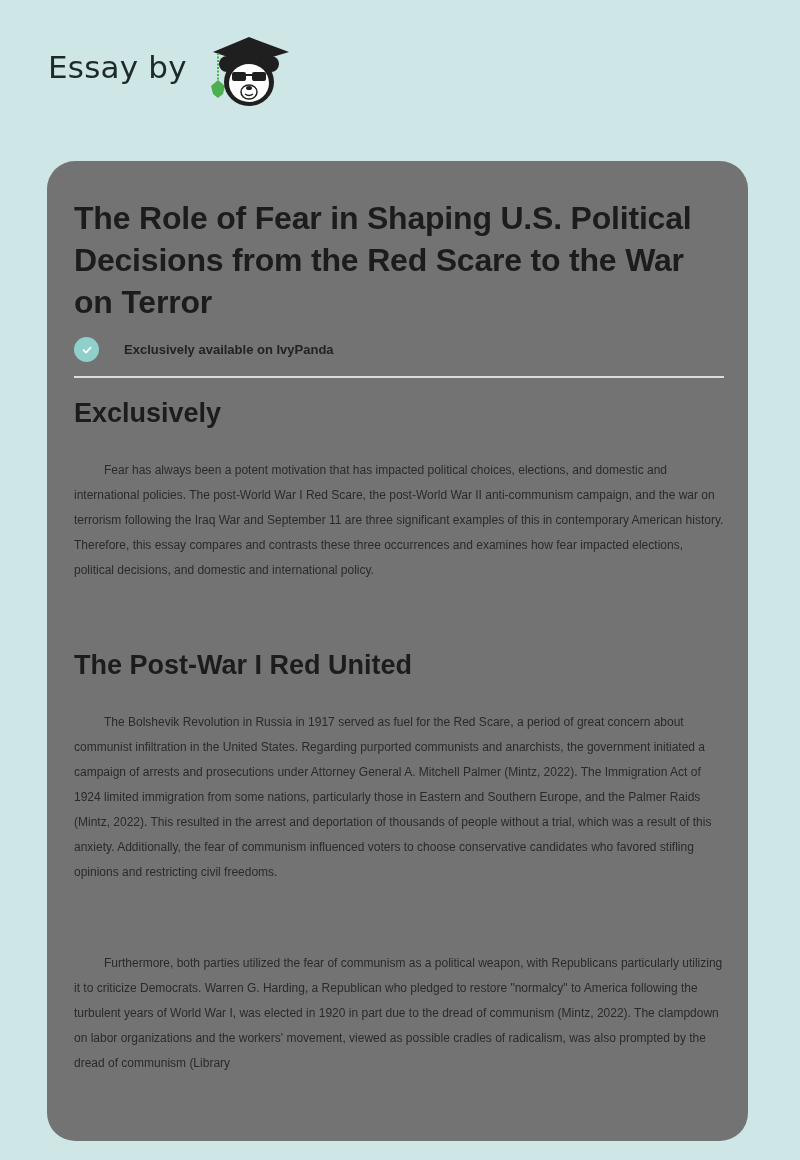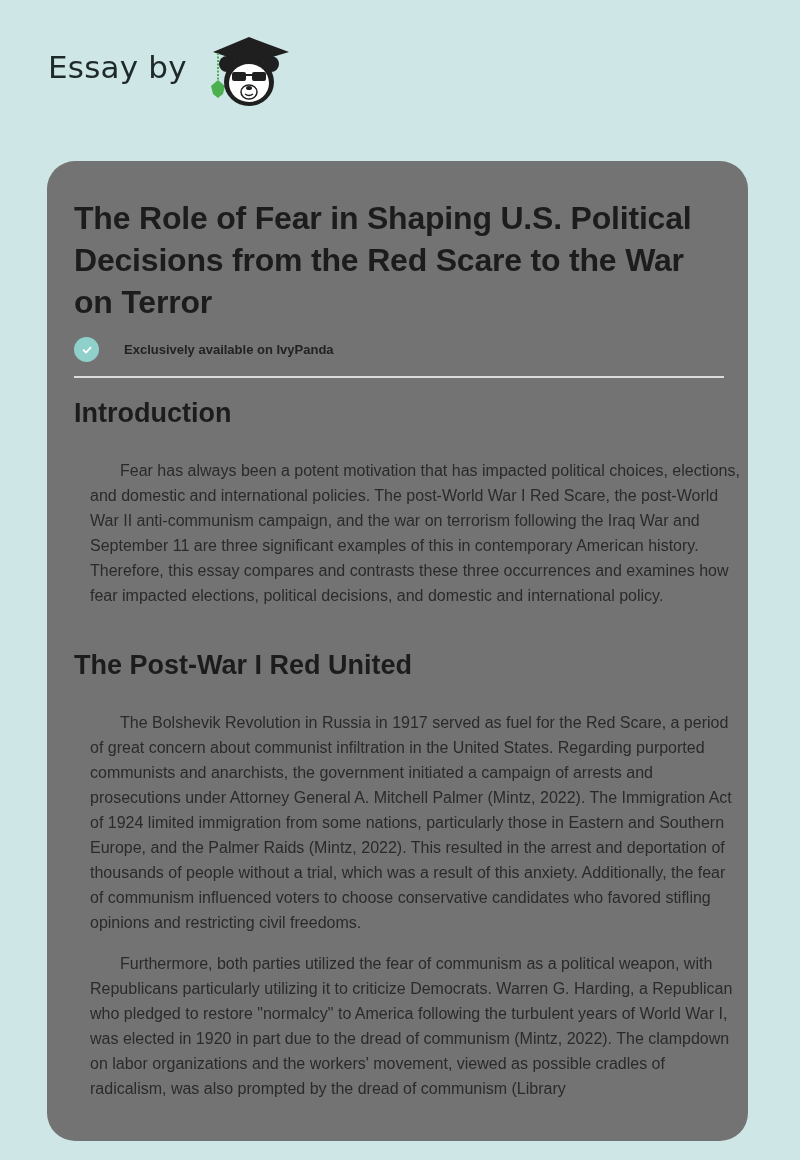--- a/index.html
+++ b/index.html
@@ -115,24 +115,24 @@
     .h2 {
       position: absolute;
       left: 0;
       margin: 0;
       font-size: 27px;
       font-weight: bold;
       color: #1c1c1c;
     }
     .para {
       position: absolute;
-      left: 16px;
+      left: 0;
       width: 650px;
       margin: 0;
-      font-size: 16px;
+      font-size: 12px;
       line-height: 25px;
       color: #2a2a2a;
       text-indent: 30px;
     }
   </style>
 </head>
 <body>
 
 <header class="brand-bar">
   <span class="brand-prefix">Essay by</span>
@@ -168,20 +168,20 @@
       <span class="check-circle">
         <svg width="12" height="12" viewBox="0 0 12 12">
           <path d="M2.5,6.2 L5,8.6 L9.6,3.6" stroke="#ffffff" stroke-width="1.8" fill="none" stroke-linecap="round" stroke-linejoin="round"></path>
         </svg>
       </span>
       <span class="exclusive-text">Exclusively available on IvyPanda</span>
     </div>
 
     <div class="divider"></div>
 
-    <h2 class="h2" style="top:237px;">Introduction</h2>
+    <h2 class="h2" style="top:237px;">Exclusively</h2>
     <p class="para" style="top:297px;">Fear has always been a potent motivation that has impacted political choices, elections, and domestic and international policies. The post-World War I Red Scare, the post-World War II anti-communism campaign, and the war on terrorism following the Iraq War and September 11 are three significant examples of this in contemporary American history. Therefore, this essay compares and contrasts these three occurrences and examines how fear impacted elections, political decisions, and domestic and international policy.</p>
 
     <h2 class="h2" style="top:489px;">The Post-War I Red United</h2>
     <p class="para" style="top:549px;">The Bolshevik Revolution in Russia in 1917 served as fuel for the Red Scare, a period of great concern about communist infiltration in the United States. Regarding purported communists and anarchists, the government initiated a campaign of arrests and prosecutions under Attorney General A. Mitchell Palmer (Mintz, 2022). The Immigration Act of 1924 limited immigration from some nations, particularly those in Eastern and Southern Europe, and the Palmer Raids (Mintz, 2022). This resulted in the arrest and deportation of thousands of people without a trial, which was a result of this anxiety. Additionally, the fear of communism influenced voters to choose conservative candidates who favored stifling opinions and restricting civil freedoms.</p>
     <p class="para" style="top:790px;">Furthermore, both parties utilized the fear of communism as a political weapon, with Republicans particularly utilizing it to criticize Democrats. Warren G. Harding, a Republican who pledged to restore "normalcy" to America following the turbulent years of World War I, was elected in 1920 in part due to the dread of communism (Mintz, 2022). The clampdown on labor organizations and the workers' movement, viewed as possible cradles of radicalism, was also prompted by the dread of communism (Library</p>
   </div>
 </main>
 
 </body></html>

